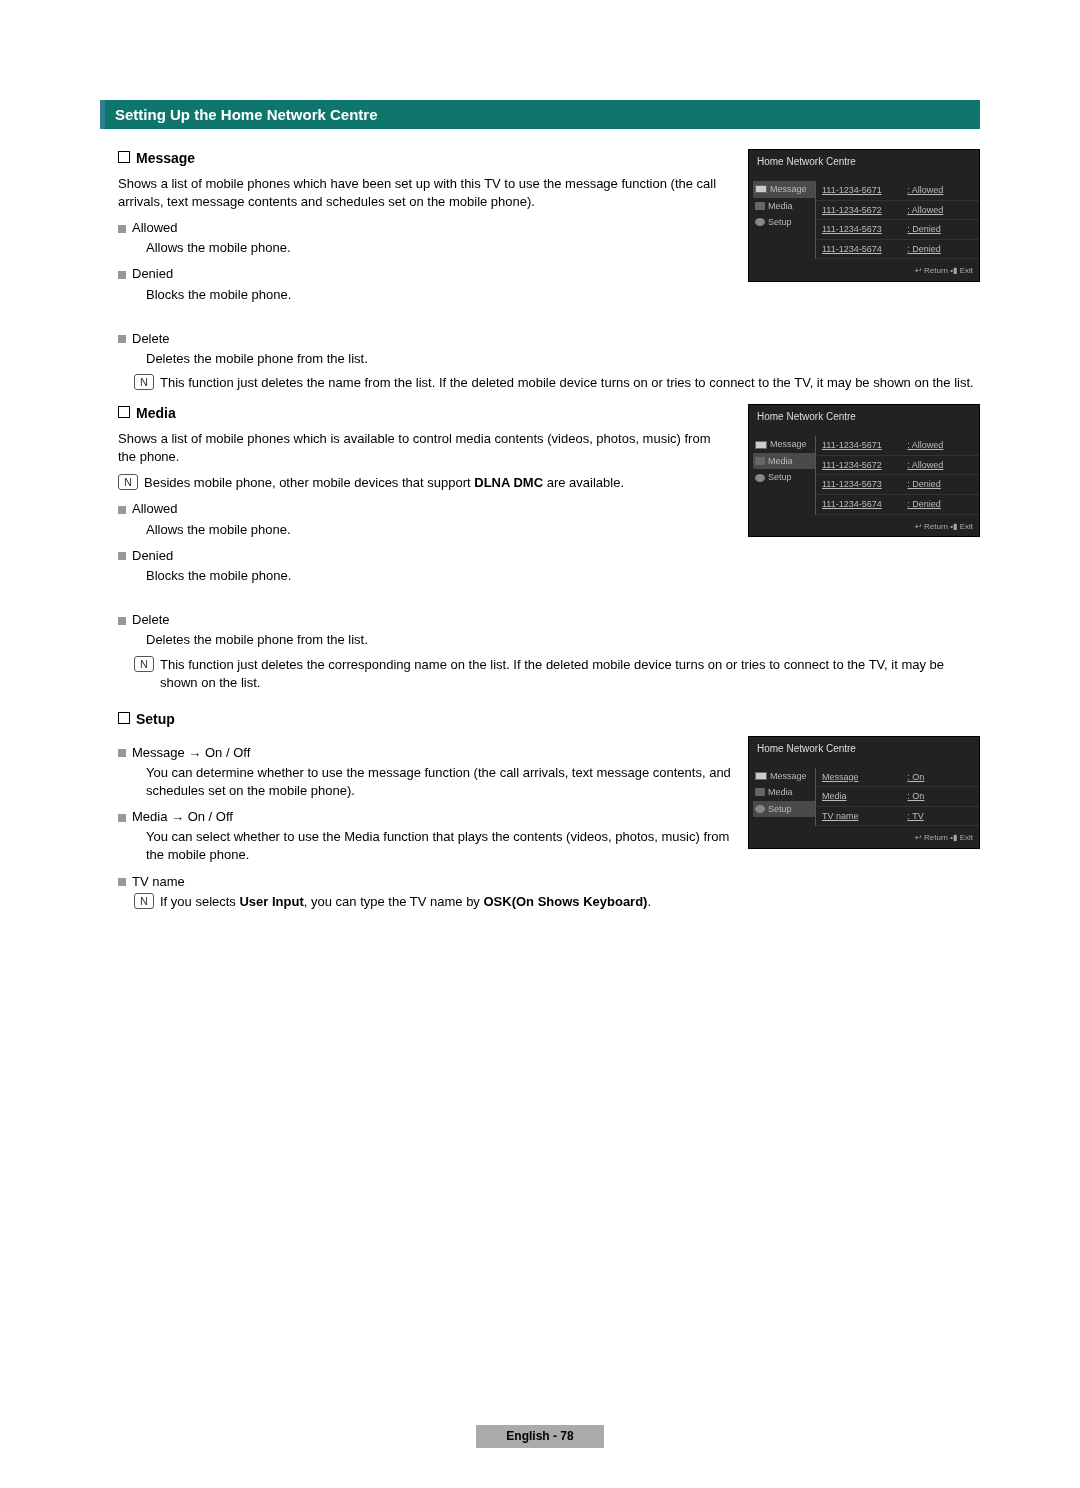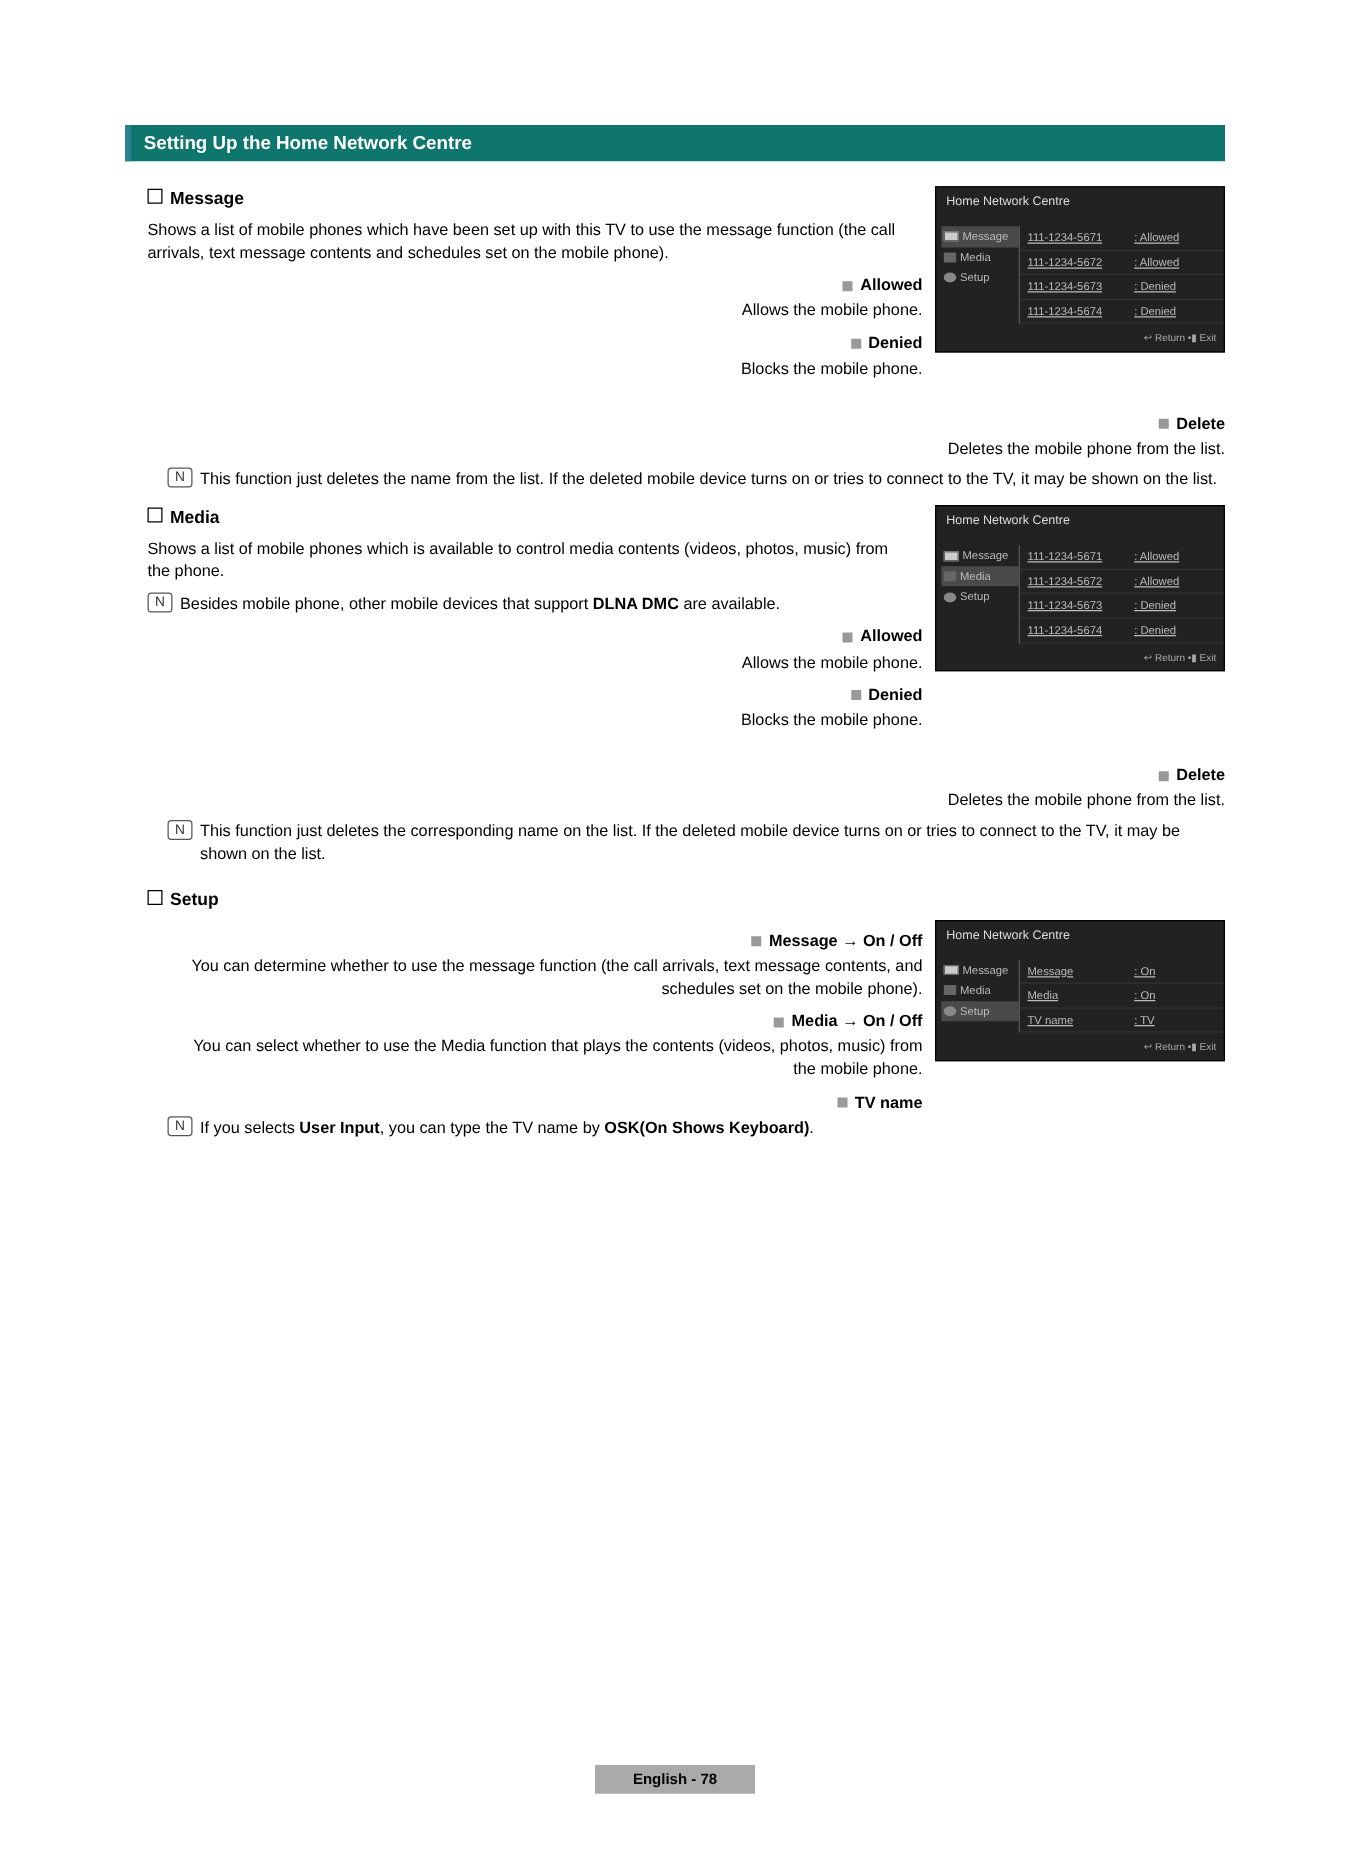--- a/index.html
+++ b/index.html
@@ -48,35 +48,33 @@
     border: 1px solid #000;
     margin-right: 6px;
   }
   .sec-h.indent1 {
     margin-left: 18px;
   }
   .body-p {
     margin: 0 16px 8px 18px;
   }
   .sub-h {
-    font-weight: bold;
+    font-weight: normal;
     margin: 8px 0 2px 18px;
-    text-align: right;
   }
   .sub-h .sq {
     display: inline-block;
     width: 8px;
     height: 8px;
     background: #999;
     margin-right: 6px;
     vertical-align: middle;
   }
   .sub-p {
-    margin: 0 0 6px 34px;
-    text-align: right;
+    margin: 0 0 6px 46px;
   }
   .note-row {
     display: flex;
     align-items: flex-start;
     margin: 2px 0 6px 34px;
   }
   .note-icon {
     flex: 0 0 18px;
     font-size: 11px;
     border: 1px solid #555;
@@ -144,21 +142,21 @@
   .sc-footer {
     text-align: right;
     padding: 6px 6px 4px 6px;
     font-size: 8px;
     color: #aaa;
   }
   .sc-footer .ret::before { content: "↩ "; }
   .sc-footer .exit::before { content: " •▮ "; }
   .page-footer {
     position: absolute;
-    bottom: 53px;
+    bottom: 40px;
     left: 0;
     width: 100%;
     text-align: center;
   }
   .pf-inner {
     display: inline-block;
     background: #aaa;
     color: #000;
     padding: 3px 30px;
     font-weight: bold;

